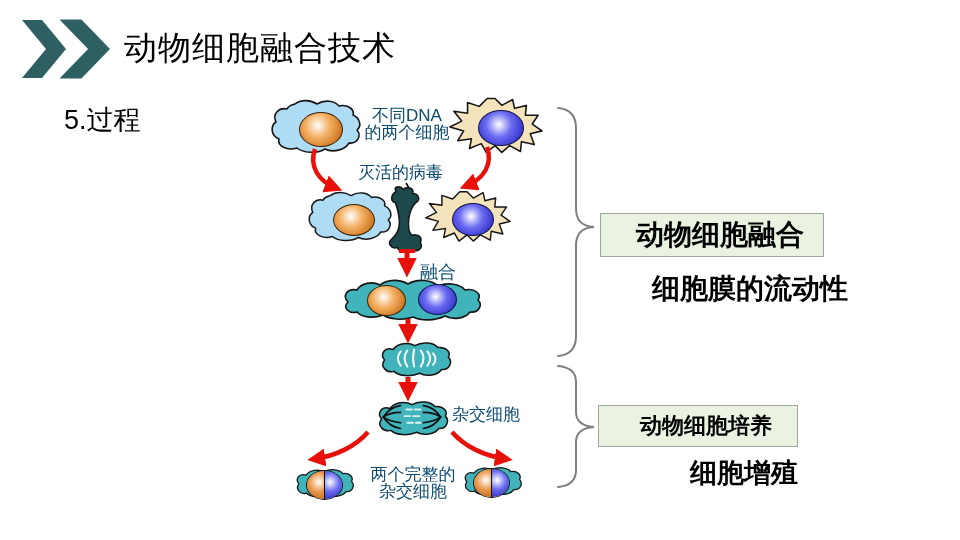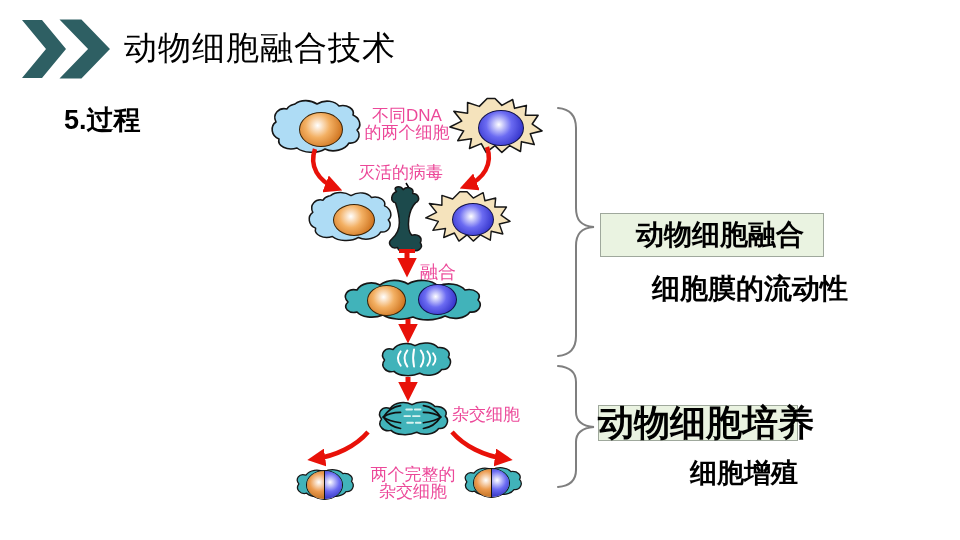--- a/index.html
+++ b/index.html
@@ -5,24 +5,24 @@
   html,body{margin:0;padding:0;background:#888;}
   .slide{
     position:relative;width:960px;height:540px;background:var(--background,#fff);
     overflow:hidden;font-family:"Liberation Sans","DejaVu Sans",sans-serif;color:#000;
   }
   .abs{position:absolute;}
   svg{display:block;overflow:visible;}
 
   
   .title{left:124px;top:26px;font-size:33px;font-weight:normal;letter-spacing:1px;white-space:nowrap;}
-  .section-label{left:64px;top:102px;font-size:27px;white-space:nowrap;font-weight:bold;}
-
-  
-  .dlabel{font-size:17px;line-height:17px;text-align:center;white-space:nowrap;color:#ec4899;}
+  .section-label{left:64px;top:102px;font-size:27px;white-space:nowrap;}
+
+  
+  .dlabel{font-size:17px;line-height:17px;text-align:center;white-space:nowrap;color:#0c4a6e;}
 
   
   svg.cell use, svg.cell path.body{stroke:#161616;stroke-width:1.6;stroke-linejoin:round;}
 
   
   .nucleus{border-radius:50%;border:1px solid #3a2408;}
   .nucleus-orange{background:radial-gradient(circle at 42% 38%, #ffffff 0%, #f3b063 38%, var(--nucleus-orange,#c96a14) 85%);}
   .nucleus-blue{border-color:#10104a;background:radial-gradient(circle at 45% 40%, #ffffff 0%, #6b6bf2 40%, var(--nucleus-blue,#2b2bc4) 85%);}
   .nucleus-split{border-radius:50%;border:1.5px solid #101010;overflow:hidden;display:flex;}
   .nucleus-split .half-orange{flex:1;background:radial-gradient(circle at 70% 40%, #ffffff 0%, #eb9a4e 45%, #b05f10 100%);border-right:1.5px solid #101010;}
@@ -191,16 +191,16 @@
 
   <svg class="abs" style="left:552px;top:106px" width="50" height="252" viewBox="0 0 50 252">
     <path class="brace" d="M6,2 C18,3 24,9 24,22 L24,102 C24,114 29,120 42,121 C29,122 24,128 24,140 L24,230 C24,243 18,249 6,250"></path>
   </svg>
   <div class="abs green-box" style="left:600px;top:213px;width:224px;height:44px">动物细胞融合</div>
   <div class="abs note" style="left:598px;top:270px;width:250px">细胞膜的流动性</div>
 
   <svg class="abs" style="left:552px;top:364px" width="50" height="124" viewBox="0 0 50 124">
     <path class="brace" d="M6,2 C18,3 24,8 24,18 L24,48 C24,57 29,62 42,63 C29,64 24,69 24,78 L24,106 C24,117 18,122 6,123"></path>
   </svg>
-  <div class="abs green-box" style="left:598px;top:405px;width:200px;height:36px;font-size:36px">动物细胞培养</div>
+  <div class="abs green-box" style="left:598px;top:405px;width:200px;height:42px;font-size:22px">动物细胞培养</div>
   <div class="abs note" style="left:598px;top:455px;width:200px;font-size:27px">细胞增殖</div>
 
 </div>
 
 </body></html>

